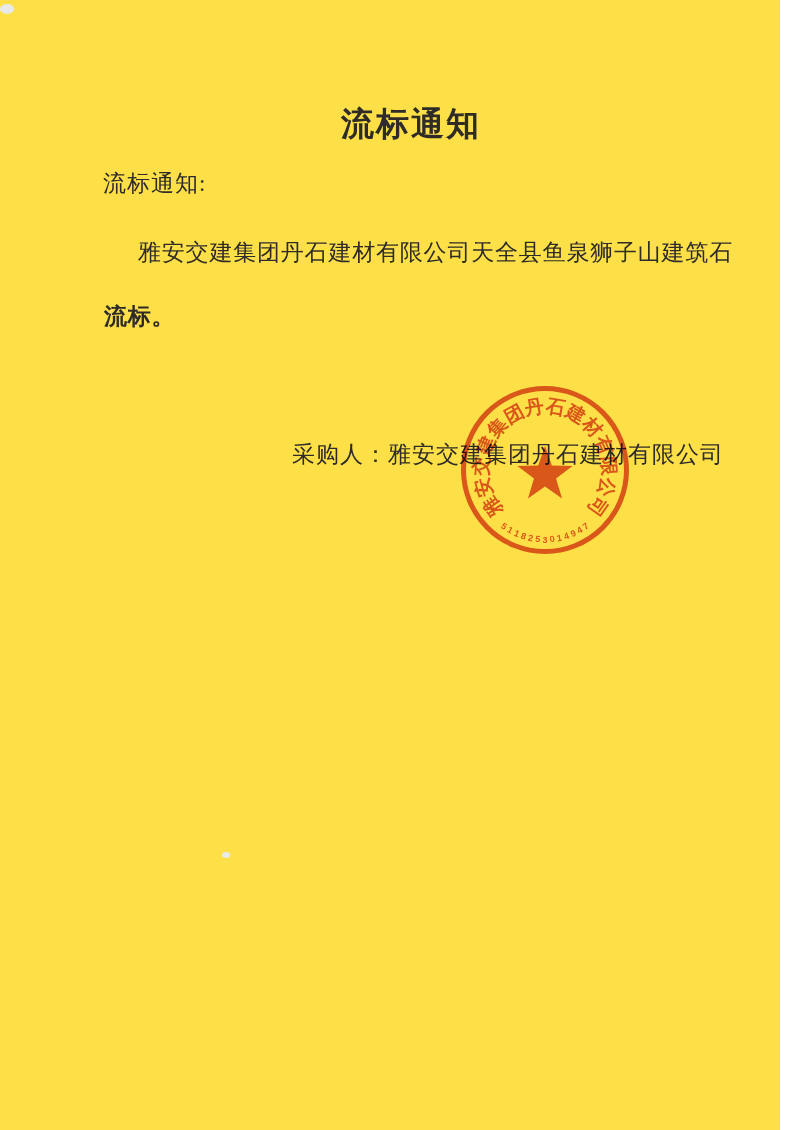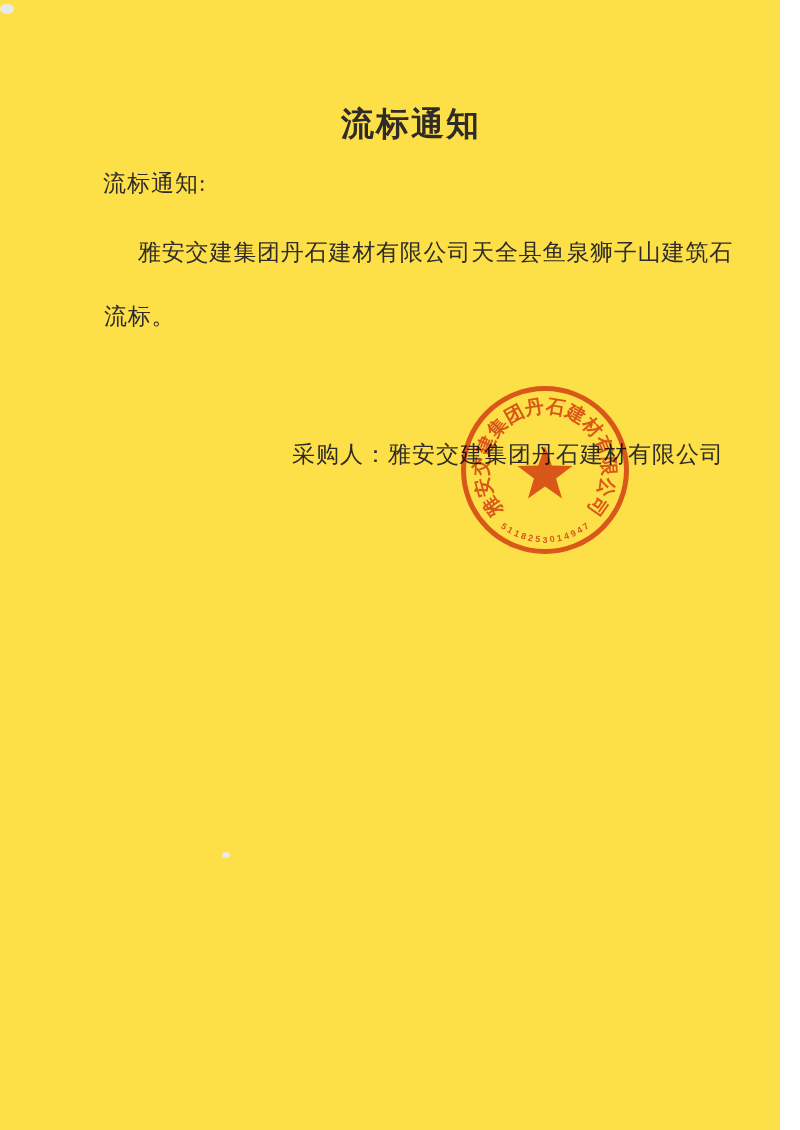--- a/index.html
+++ b/index.html
@@ -40,21 +40,21 @@
   }
   .body-line {
     position: absolute;
     font-size: 23px;
     letter-spacing: 0.8px;
     line-height: 1.2;
     white-space: nowrap;
   }
   .line1 { left: 138px; top: 230px; margin-top: 9px; }
   .line2 { left: 96px;  top: 260px; }
-  .line3 { left: 104px; top: 303px; }
+  .line3 { left: 104px; top: 303px; font-weight: bold; }
   .purchaser {
     position: absolute;
     left: 292px;
     top: 441px;
     font-size: 23px;
     letter-spacing: 1px;
     line-height: 1.2;
     white-space: nowrap;
   }
   .date-line {

